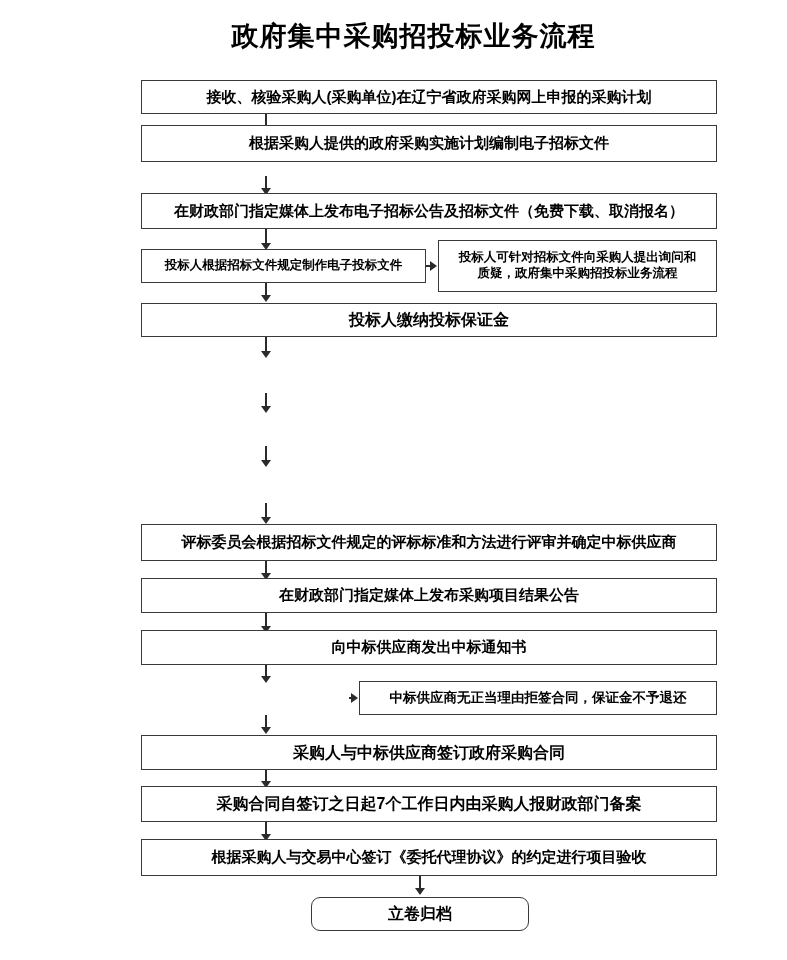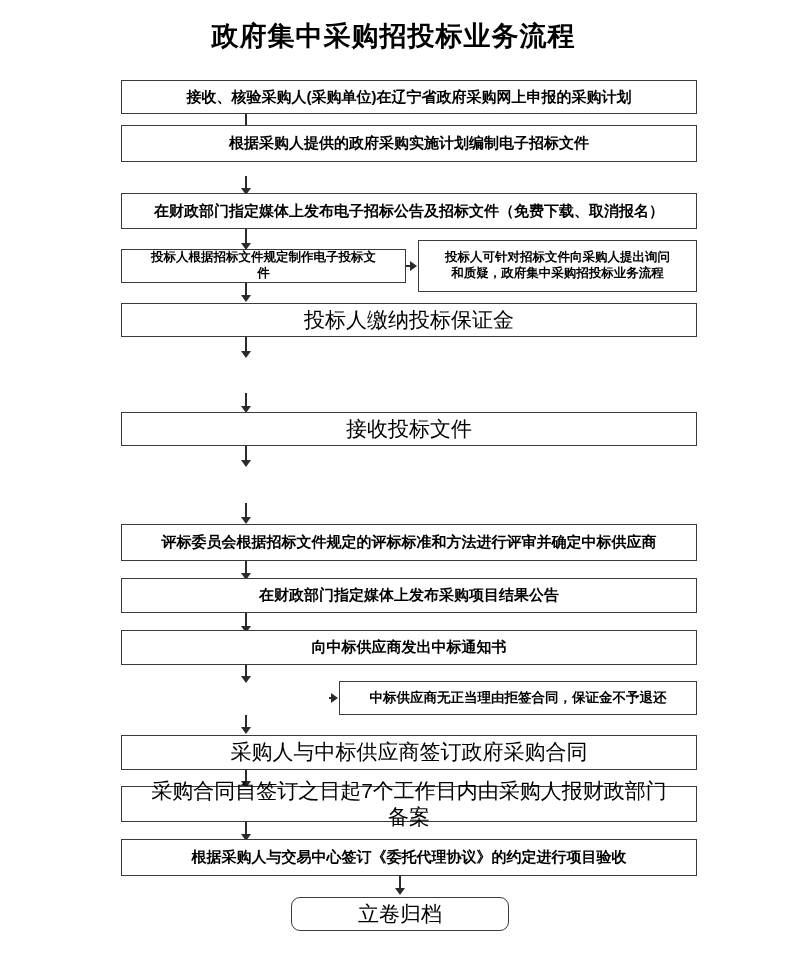--- a/index.html
+++ b/index.html
@@ -12,20 +12,21 @@
     height: 960px;
     font-family: "Liberation Sans", "DejaVu Sans", sans-serif;
     color: #000000;
     position: relative;
     overflow: hidden;
   }
   #flow {
     position: relative;
     width: 648px;
     height: 960px;
+    margin-left: 20px;
   }
   .title {
     position: absolute;
     left: 0;
     top: 18px;
     width: 787px;
     text-align: center;
     font-size: 27px;
     font-weight: bold;
     letter-spacing: 1px;
@@ -34,27 +35,27 @@
   .node {
     position: absolute;
     box-sizing: border-box;
     border: 1.5px solid #3a3a3a;
     background: #ffffff;
     display: flex;
     align-items: center;
     justify-content: center;
     text-align: center;
     line-height: 1.25;
-    padding: 2px 24px;
+    padding: 2px 16px;
   }
   .node .txt {
     display: block;
     width: 100%;
   }
-  .f17 { font-size: 21px; font-weight: normal; }
+  .f17 { font-size: 16px; font-weight: bold; }
   .f15 { font-size: 15px; font-weight: bold; }
   .f13 { font-size: 12.5px; font-weight: bold; }
   .f14 { font-size: 13.5px; font-weight: bold; }
   .conn {
     position: absolute;
     background: #2b2b2b;
   }
   .vline { width: 2px; }
   .hline { height: 2px; }
   .arrow-down {
@@ -115,23 +116,20 @@
 
   <div class="node" style="left:121px; top:303px; width:576px; height:34px;">
     <span class="txt f17">投标人缴纳投标保证金</span>
   </div>
   <div class="conn vline" style="left:245px; top:337px; height:18px;"></div>
   <div class="arrow-down" style="left:241px; top:351px;"></div>
 
   <div class="conn vline" style="left:245px; top:393px; height:17px;"></div>
   <div class="arrow-down" style="left:241px; top:406px;"></div>
 
-  <div class="node" style="left:121px; top:412px; width:576px; height:34px;">
-    <span class="txt f17">接收投标文件</span>
-  </div>
   <div class="conn vline" style="left:245px; top:446px; height:18px;"></div>
   <div class="arrow-down" style="left:241px; top:460px;"></div>
 
   <div class="conn vline" style="left:245px; top:503px; height:19px;"></div>
   <div class="arrow-down" style="left:241px; top:517px;"></div>
 
   <div class="node" style="left:121px; top:524px; width:576px; height:37px;">
     <span class="txt f15">评标委员会根据招标文件规定的评标标准和方法进行评审并确定中标供应商</span>
   </div>
   <div class="conn vline" style="left:245px; top:561px; height:16px;"></div>

